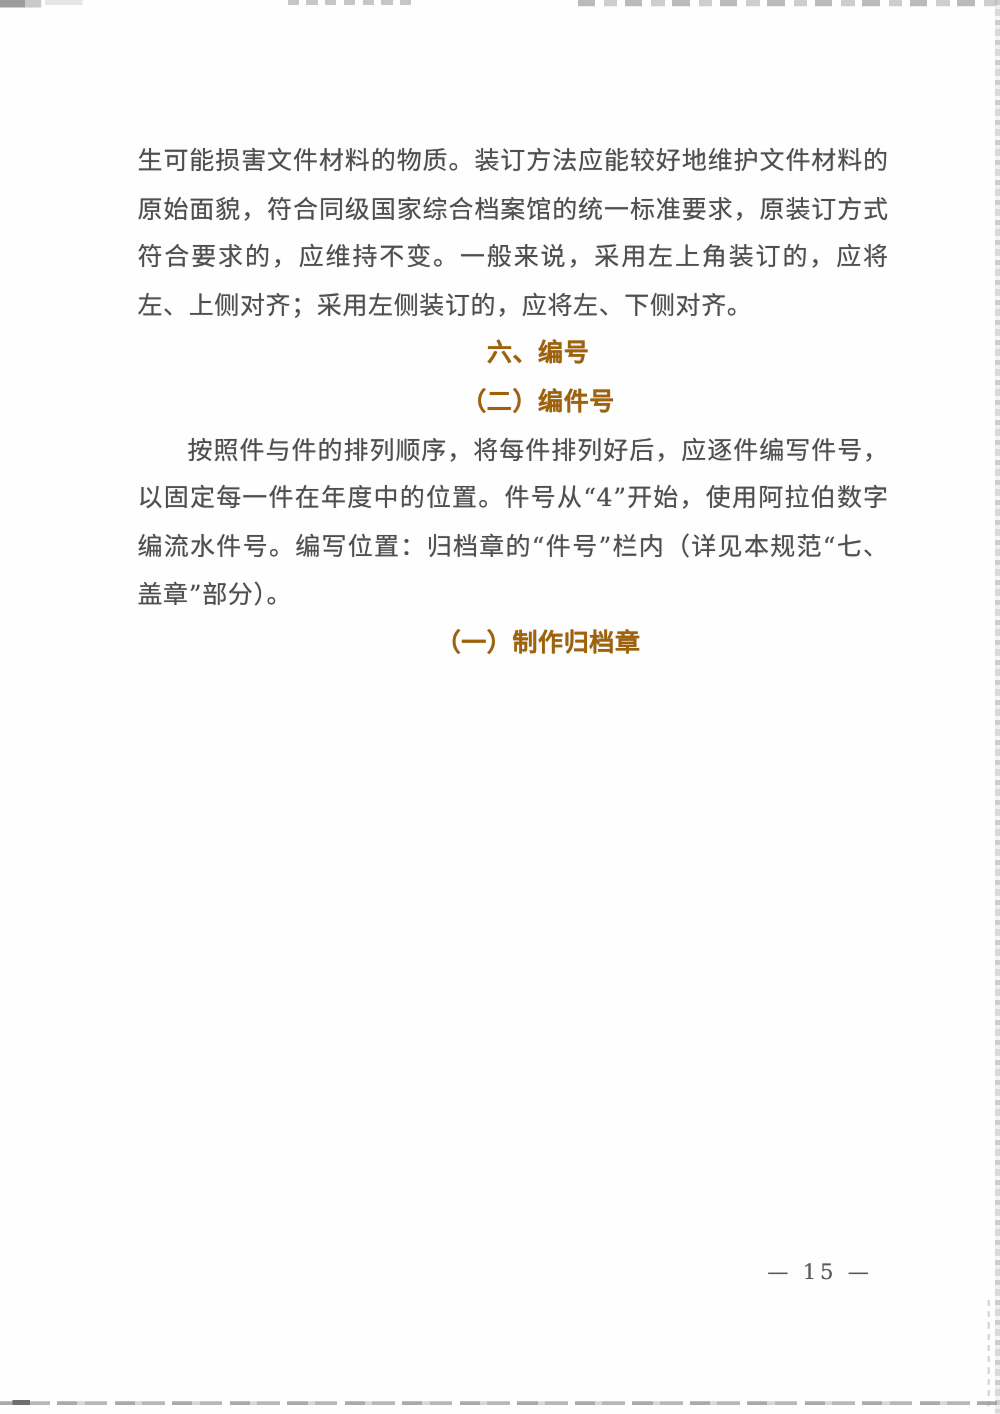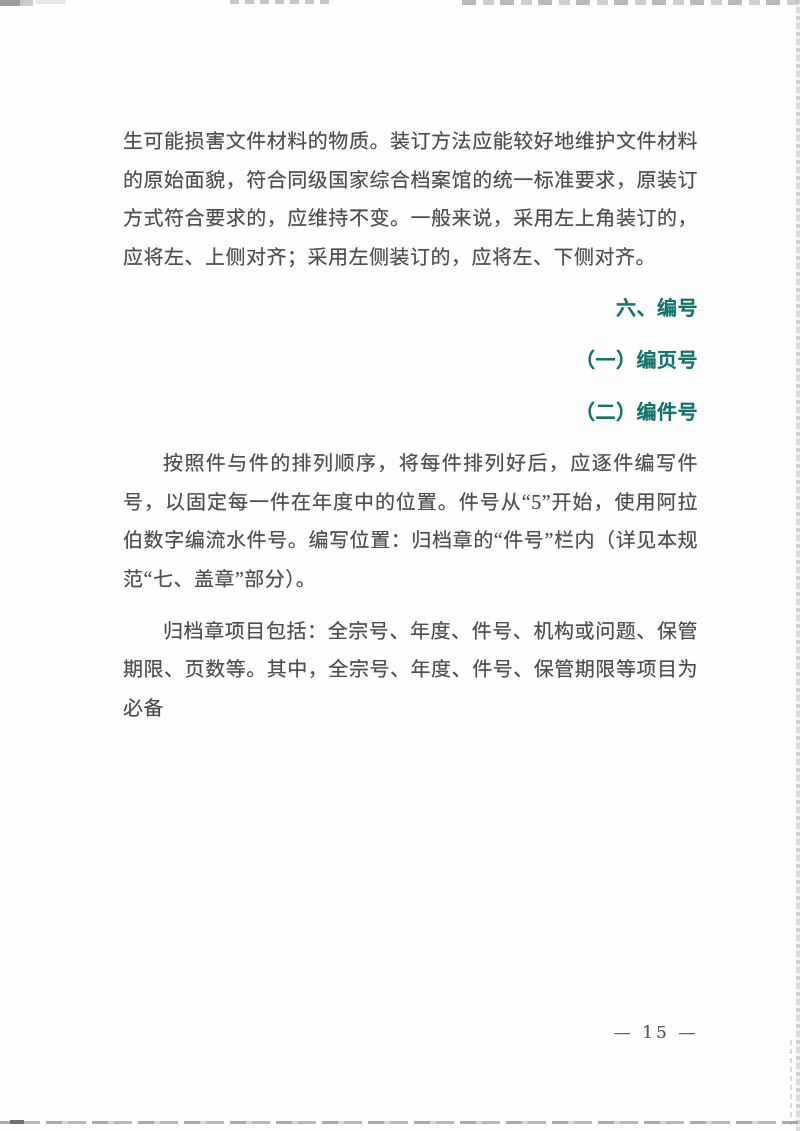--- a/index.html
+++ b/index.html
@@ -69,66 +69,63 @@
     width: 601px;
     color: #4e4e4e;
     font-size: 20px;
     line-height: 38.6px;
     text-align: justify;
     text-justify: inter-ideograph;
     letter-spacing: 0.5px;
     text-shadow: 0 0 0.7px rgba(80,80,80,.55);
   }
   .content p, .content h3, .content h4 {
-    margin: 13px;
+    margin: 0;
     padding: 0;
     font-size: inherit;
     line-height: inherit;
     text-indent: 2em;
-    font-family: Liberation Serif, serif;
   }
   .content p.continued { text-indent: 0; }
   .content h3, .content h4 {
     font-weight: bold;
-    text-align: right;
-    color: #0f766e;
+    text-align: center;
+    color: #a16207;
   }
   .page-number {
     position: absolute;
     left: 596px;
     top: 1004px;
     width: 120px;
     text-align: center;
     color: #585858;
     font-size: 17px;
     letter-spacing: 3px;
     line-height: 28px;
     text-shadow: 0 0 0.6px rgba(90,90,90,.5);
     white-space: nowrap;
-    margin-top: 14px;
   }
 </style>
 </head>
 <body>
 
 <div class="page">
 
   <div class="artifact-top-left"></div>
   <div class="artifact-top-left-ext"></div>
   <div class="artifact-top-dashes-a"></div>
   <div class="artifact-top-dashes-b"></div>
   <div class="artifact-right-edge"></div>
   <div class="artifact-right-inner"></div>
   <div class="artifact-bottom-line"></div>
   <div class="artifact-bottom-dark"></div>
 
   <div class="content">
     <p class="continued">生可能损害文件材料的物质。装订方法应能较好地维护文件材料的原始面貌，符合同级国家综合档案馆的统一标准要求，原装订方式符合要求的，应维持不变。一般来说，采用左上角装订的，应将左、上侧对齐；采用左侧装订的，应将左、下侧对齐。</p>
     <h3>六、编号</h3>
-    <h4>（一）编页号</h4>
     <h4>（二）编件号</h4>
-    <p>按照件与件的排列顺序，将每件排列好后，应逐件编写件号，以固定每一件在年度中的位置。件号从“5”开始，使用阿拉伯数字编流水件号。编写位置：归档章的“件号”栏内（详见本规范“七、盖章”部分）。</p>
-    <p>归档章项目包括：全宗号、年度、件号、机构或问题、保管期限、页数等。其中，全宗号、年度、件号、保管期限等项目为必备</p>
+    <p>按照件与件的排列顺序，将每件排列好后，应逐件编写件号，以固定每一件在年度中的位置。件号从“4”开始，使用阿拉伯数字编流水件号。编写位置：归档章的“件号”栏内（详见本规范“七、盖章”部分）。</p>
+    <h4>（一）制作归档章</h4>
   </div>
 
   <div class="page-number">— 15 —</div>
 
 </div>
 
 </body></html>

